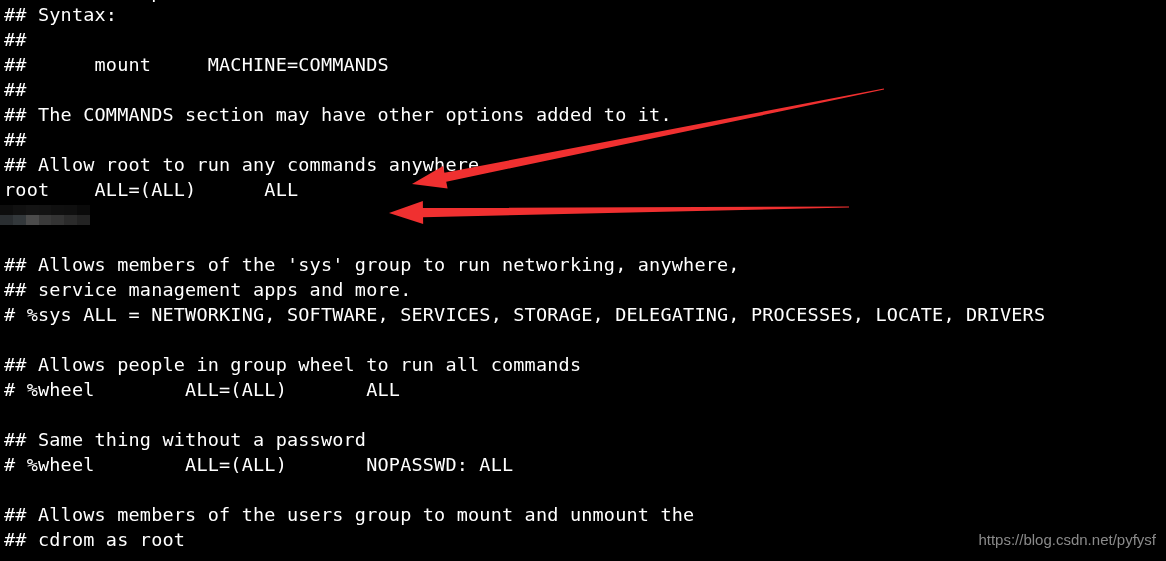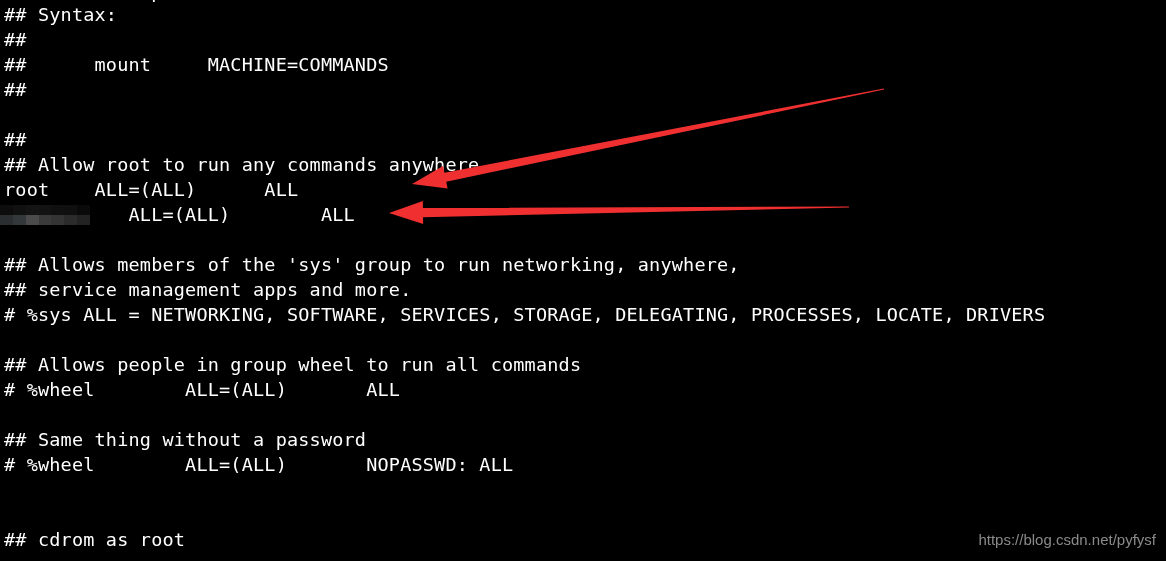--- a/index.html
+++ b/index.html
@@ -102,35 +102,36 @@
   <div id="terminal">
 
     <div id="topclip">
       <div class="topcut">## Defaults specification</div>
     </div>
 
     <div class="line" style="top:2px">## Syntax:</div>
     <div class="line" style="top:27px">##</div>
     <div class="line" style="top:52px">##      mount     MACHINE=COMMANDS</div>
     <div class="line" style="top:77px">##</div>
+    <div class="line" style="top:102px">## The COMMANDS section may have other options added to it.</div>
     <div class="line" style="top:127px">##</div>
     <div class="line" style="top:152px">## Allow root to run any commands anywhere</div>
     <div class="line" style="top:177px">root    ALL=(ALL)      ALL</div>
-    <div class="line" style="top:202px">           ALL=(ALL)        ALL</div>
     <div class="line" style="top:227px"></div>
     <div class="line" style="top:252px">## Allows members of the 'sys' group to run networking, anywhere,</div>
     <div class="line" style="top:302px"># %sys ALL = NETWORKING, SOFTWARE, SERVICES, STORAGE, DELEGATING, PROCESSES, LOCATE, DRIVERS</div>
     <div class="line" style="top:277px">## service management apps and more.</div>
     <div class="line" style="top:327px"></div>
     <div class="line" style="top:377px"># %wheel        ALL=(ALL)       ALL</div>
     <div class="line" style="top:352px">## Allows people in group wheel to run all commands</div>
     <div class="line" style="top:402px"></div>
     <div class="line" style="top:427px">## Same thing without a password</div>
     <div class="line" style="top:452px"># %wheel        ALL=(ALL)       NOPASSWD: ALL</div>
     <div class="line" style="top:477px"></div>
+    <div class="line" style="top:502px">## Allows members of the users group to mount and unmount the</div>
     <div class="line" style="top:527px">## cdrom as root</div>
 
 
     <div id="mosaic">
       <i style="background: rgb(13, 13, 13);"></i>
       <i style="background: rgb(17, 17, 17);"></i>
       <i style="background: rgb(20, 20, 20);"></i>
       <i style="background: rgb(19, 19, 19);"></i>
       <i style="background: rgb(16, 16, 16);"></i>
       <i style="background: rgb(15, 15, 15);"></i>

